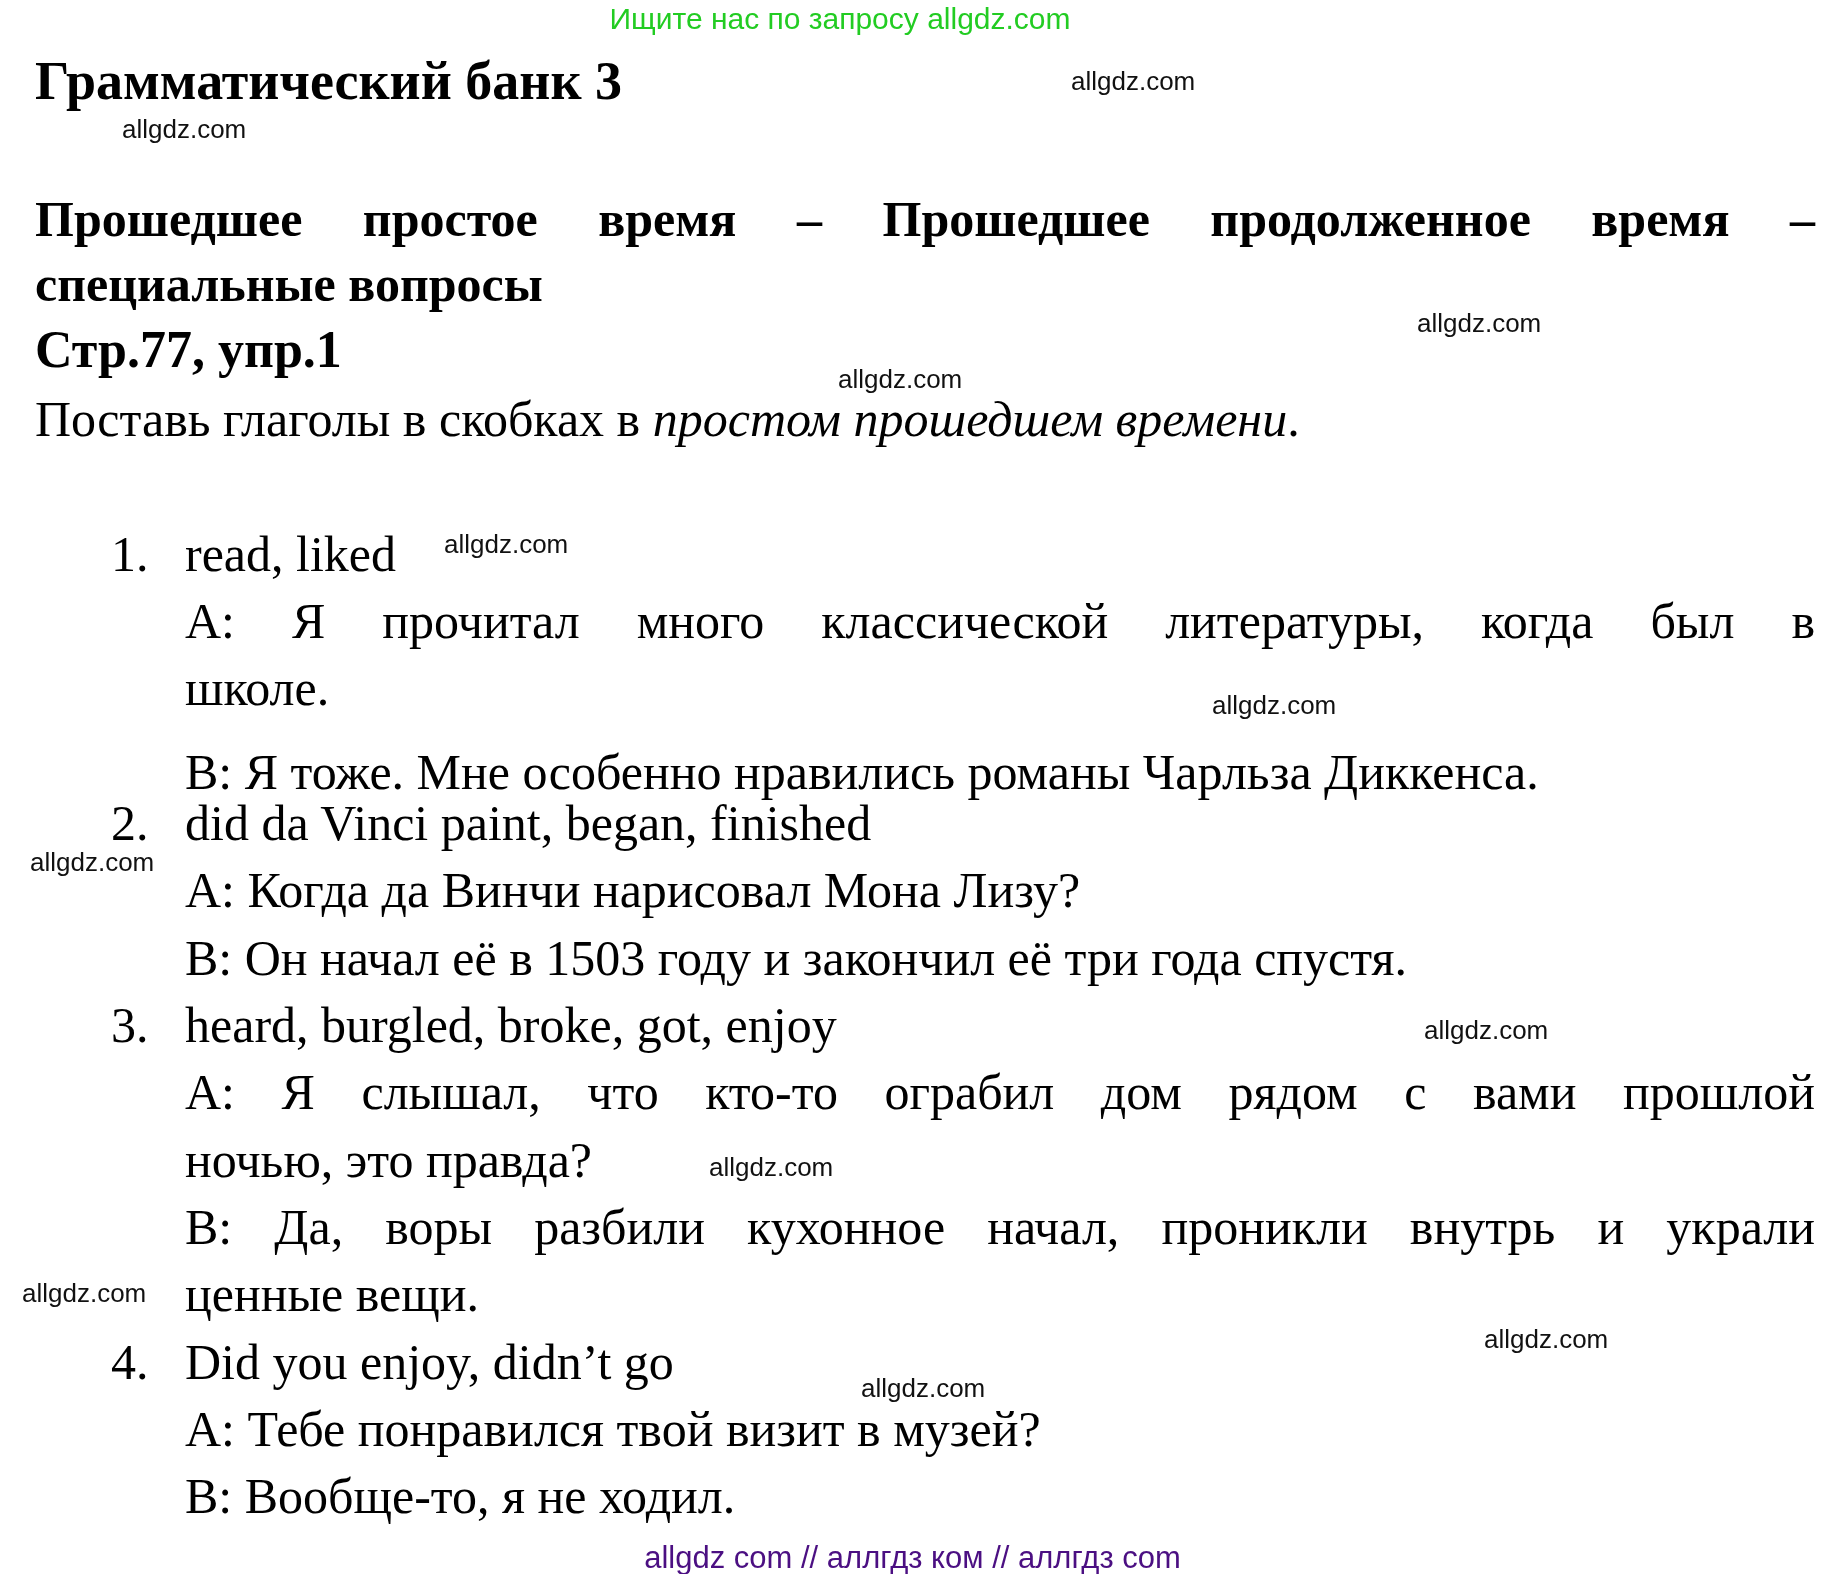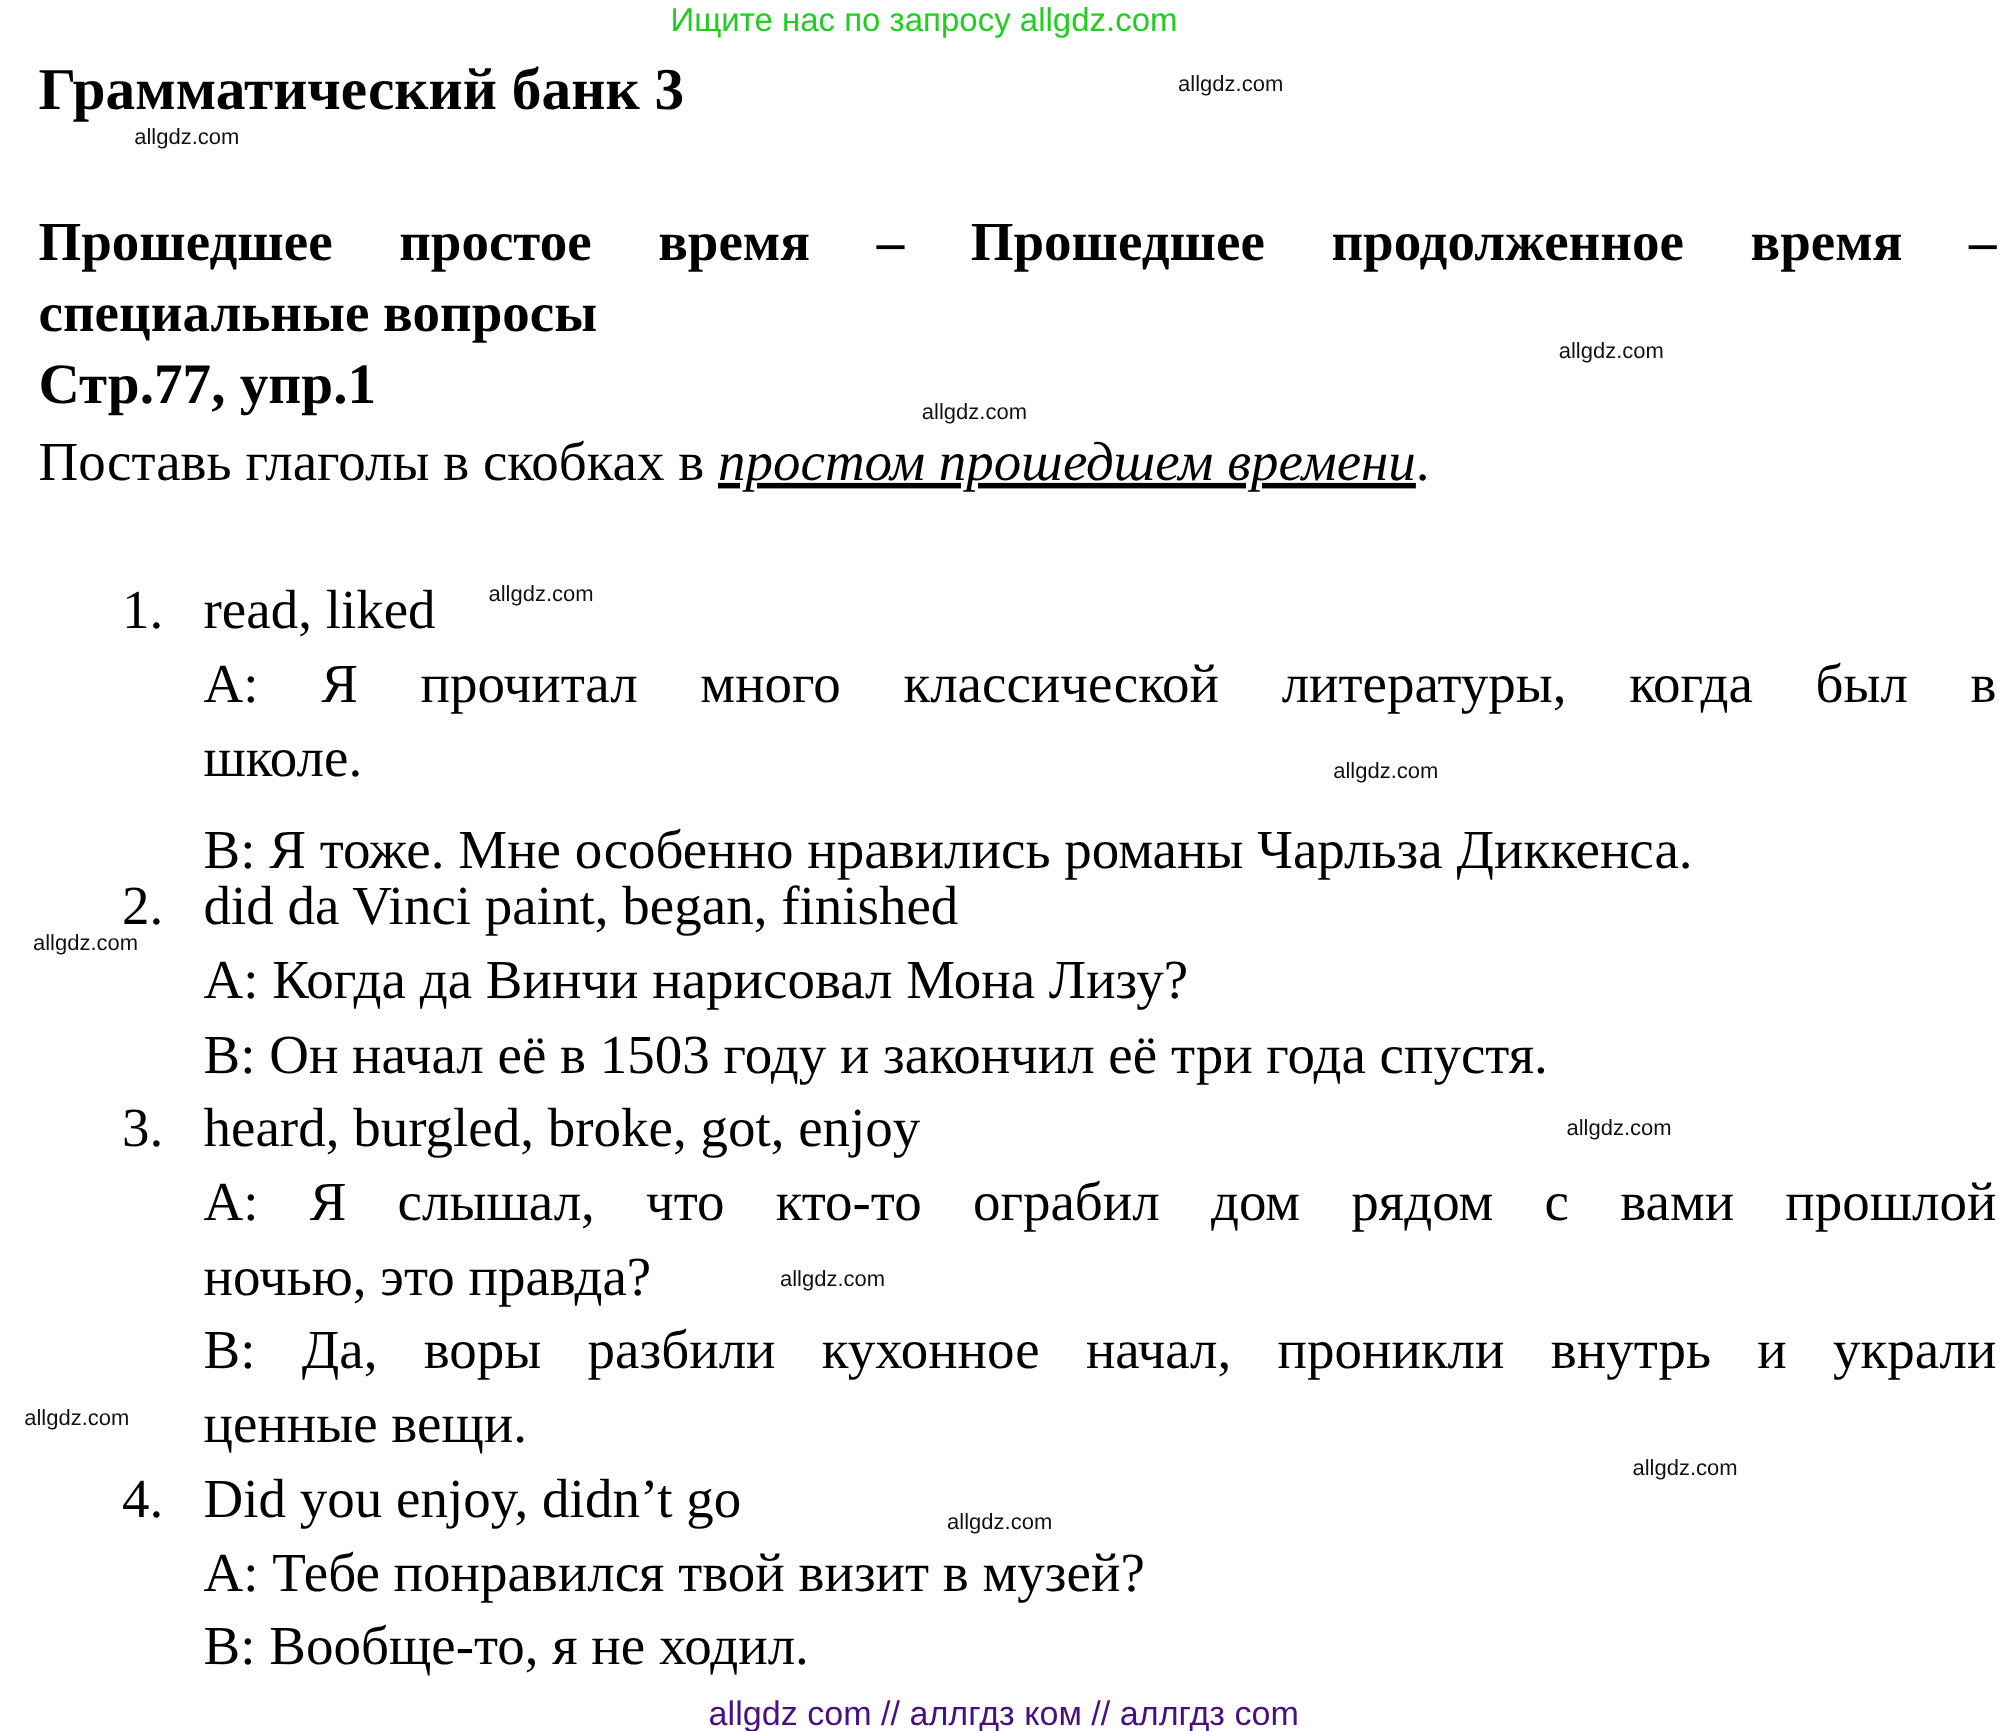--- a/index.html
+++ b/index.html
@@ -6,22 +6,22 @@
   body { width:1825px; height:1574px; position:relative; overflow:hidden; }
   .abs { position:absolute; white-space:nowrap; }
   .serif { font-family:"Liberation Serif", "DejaVu Serif", serif; color:#000; }
   .sans { font-family:"Liberation Sans", "DejaVu Sans", sans-serif; }
   .top-banner { font-size:30px; color:#22cc22; left:0; width:1680px; text-align:center; top:2px; }
   .title { font-size:54px; font-weight:bold; left:35px; top:50px; }
   .heading { font-size:50px; font-weight:bold; left:35px; width:1780px; }
   .heading.justify { text-align:justify; text-align-last:justify; white-space:normal; }
   .pageref { font-size:52px; font-weight:bold; left:35px; top:320px; }
   .instruction { font-size:50px; left:35px; top:390px; }
-  .instruction i { font-style:italic;text-decoration:underline; }
-  .wm { font-size:20px; color:#111; }
+  .instruction i { font-style:italic; }
+  .wm { font-size:26px; color:#111; }
   .num { font-size:50px; left:111px; }
   .line { font-size:50px; left:185px; }
   .line.justify { width:1630px; white-space:normal; text-align:justify; text-align-last:justify; }
   .footer { font-size:31px; color:#4b0f82; left:0; width:1825px; text-align:center; top:1540px; }
 </style>
 </head>
 <body>
 
 <div class="abs sans top-banner">Ищите нас по запросу allgdz.com</div>
 

